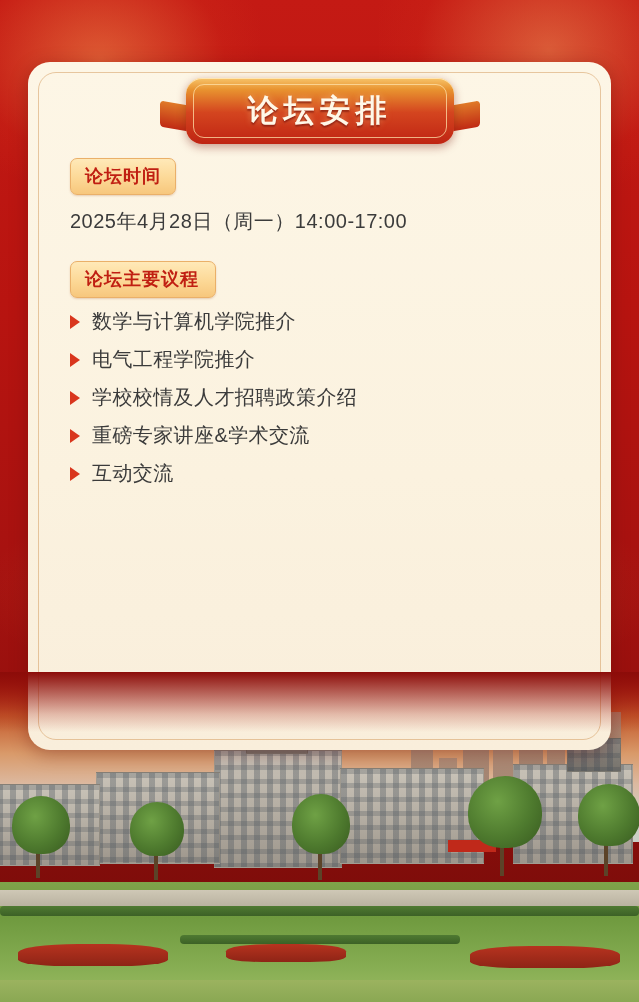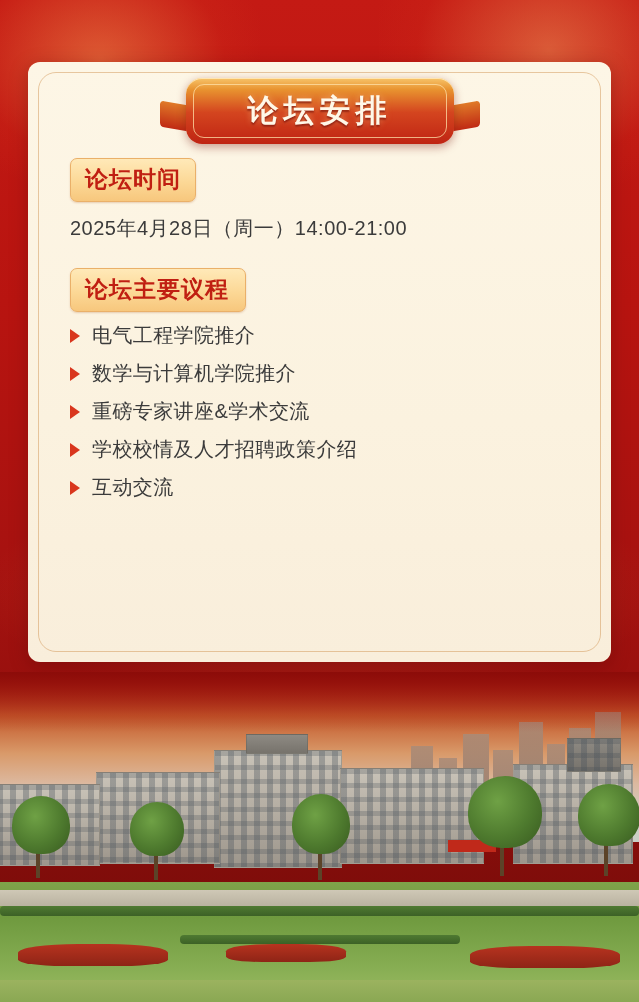--- a/index.html
+++ b/index.html
@@ -31,23 +31,23 @@
     position: absolute; left: 50%; transform: translateX(-50%); bottom: 300px;
     width: 700px; height: 220px;
     background: radial-gradient(ellipse at center, rgba(255,150,80,0.22) 0%, rgba(180,20,15,0) 70%);
     pointer-events: none;
   }
 
   
   .card {
     position: absolute;
     left: 28px; top: 62px;
-    width: 583px; height: 600px;
+    width: 583px; height: 688px;
     background: linear-gradient(180deg, #fdf6e6 0%, #fbf2df 60%, #f9eedb 100%);
-    border-radius: 12px;
+    border-radius: 22px;
     box-shadow: 0 4px 18px rgba(90,10,5,0.35);
     padding-left: 8px;
   }
   .card-inner-border {
     position: absolute;
     left: 10px; top: 10px; right: 10px; bottom: 10px;
     border: 1px solid rgba(205,140,70,0.45);
     border-radius: 18px;
     pointer-events: none;
   }
@@ -96,21 +96,21 @@
   .section { margin-bottom: 26px; }
   .section:last-child { margin-bottom: 0; }
 
   .tag {
     display: inline-block;
     padding: 5px 14px 6px 14px;
     border-radius: 7px;
     background: linear-gradient(180deg, #ffe9b8 0%, #fcd896 55%, #f7c77d 100%);
     border: 1px solid #eab069;
     color: #c01f12;
-    font-size: 23px;
+    font-size: 18px;
     font-weight: bold;
     letter-spacing: 1px;
     box-shadow: 0 1px 2px rgba(170,90,30,0.25);
   }
   .tag.wide { padding-right: 16px; }
 
   .body-text {
     margin-top: 12px;
     font-size: 20px;
     color: #3b3b3b;
@@ -293,43 +293,43 @@
     <div class="ribbon-tail-l"></div>
     <div class="ribbon-tail-r"></div>
     <div class="ribbon"></div>
     <div class="ribbon-title">论坛安排</div>
   </div>
 
   <div class="content">
 
     <div class="section">
       <span class="tag">论坛时间</span>
-      <div class="body-text">2025年4月28日（周一）14:00-21:00</div>
+      <div class="body-text">2025年4月28日（周一）14:00-17:00</div>
     </div>
 
 
 
     <div class="section">
       <span class="tag wide">论坛主要议程</span>
       <ul class="agenda-list">
         <li class="agenda-item">
           <span class="tri"></span>
+          <span>数学与计算机学院推介</span>
+        </li>
+        <li class="agenda-item">
+          <span class="tri"></span>
           <span>电气工程学院推介</span>
         </li>
         <li class="agenda-item">
           <span class="tri"></span>
-          <span>数学与计算机学院推介</span>
+          <span>学校校情及人才招聘政策介绍</span>
         </li>
         <li class="agenda-item">
           <span class="tri"></span>
           <span>重磅专家讲座&amp;学术交流</span>
-        </li>
-        <li class="agenda-item">
-          <span class="tri"></span>
-          <span>学校校情及人才招聘政策介绍</span>
         </li>
         <li class="agenda-item">
           <span class="tri"></span>
           <span>互动交流</span>
         </li>
       </ul>
     </div>
 
   </div>
 </div>

